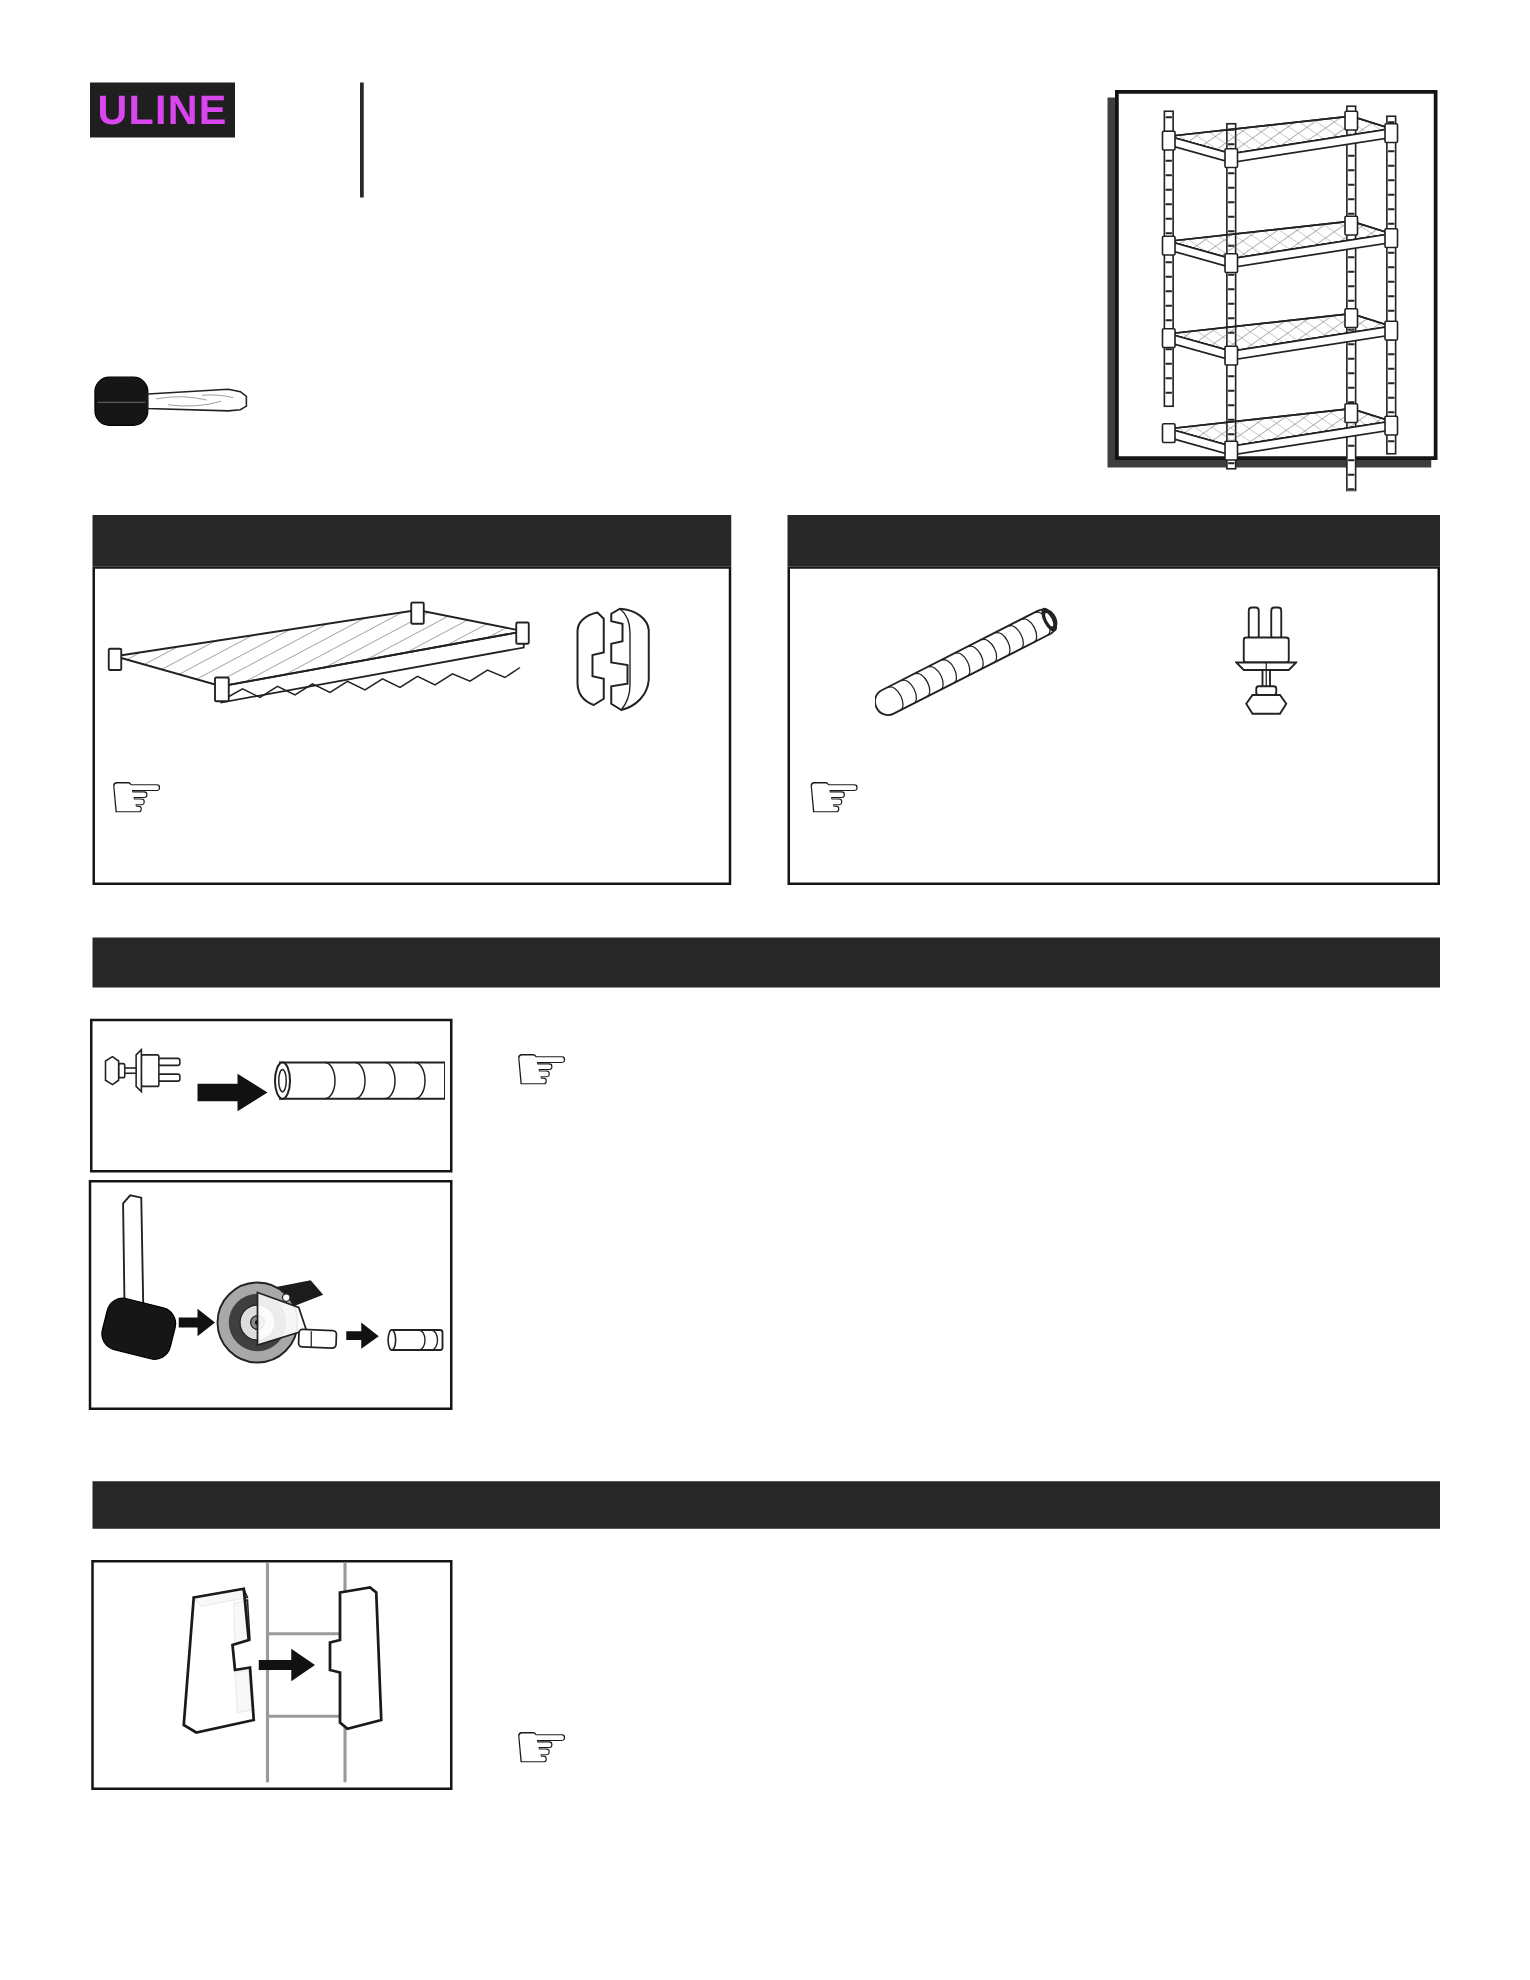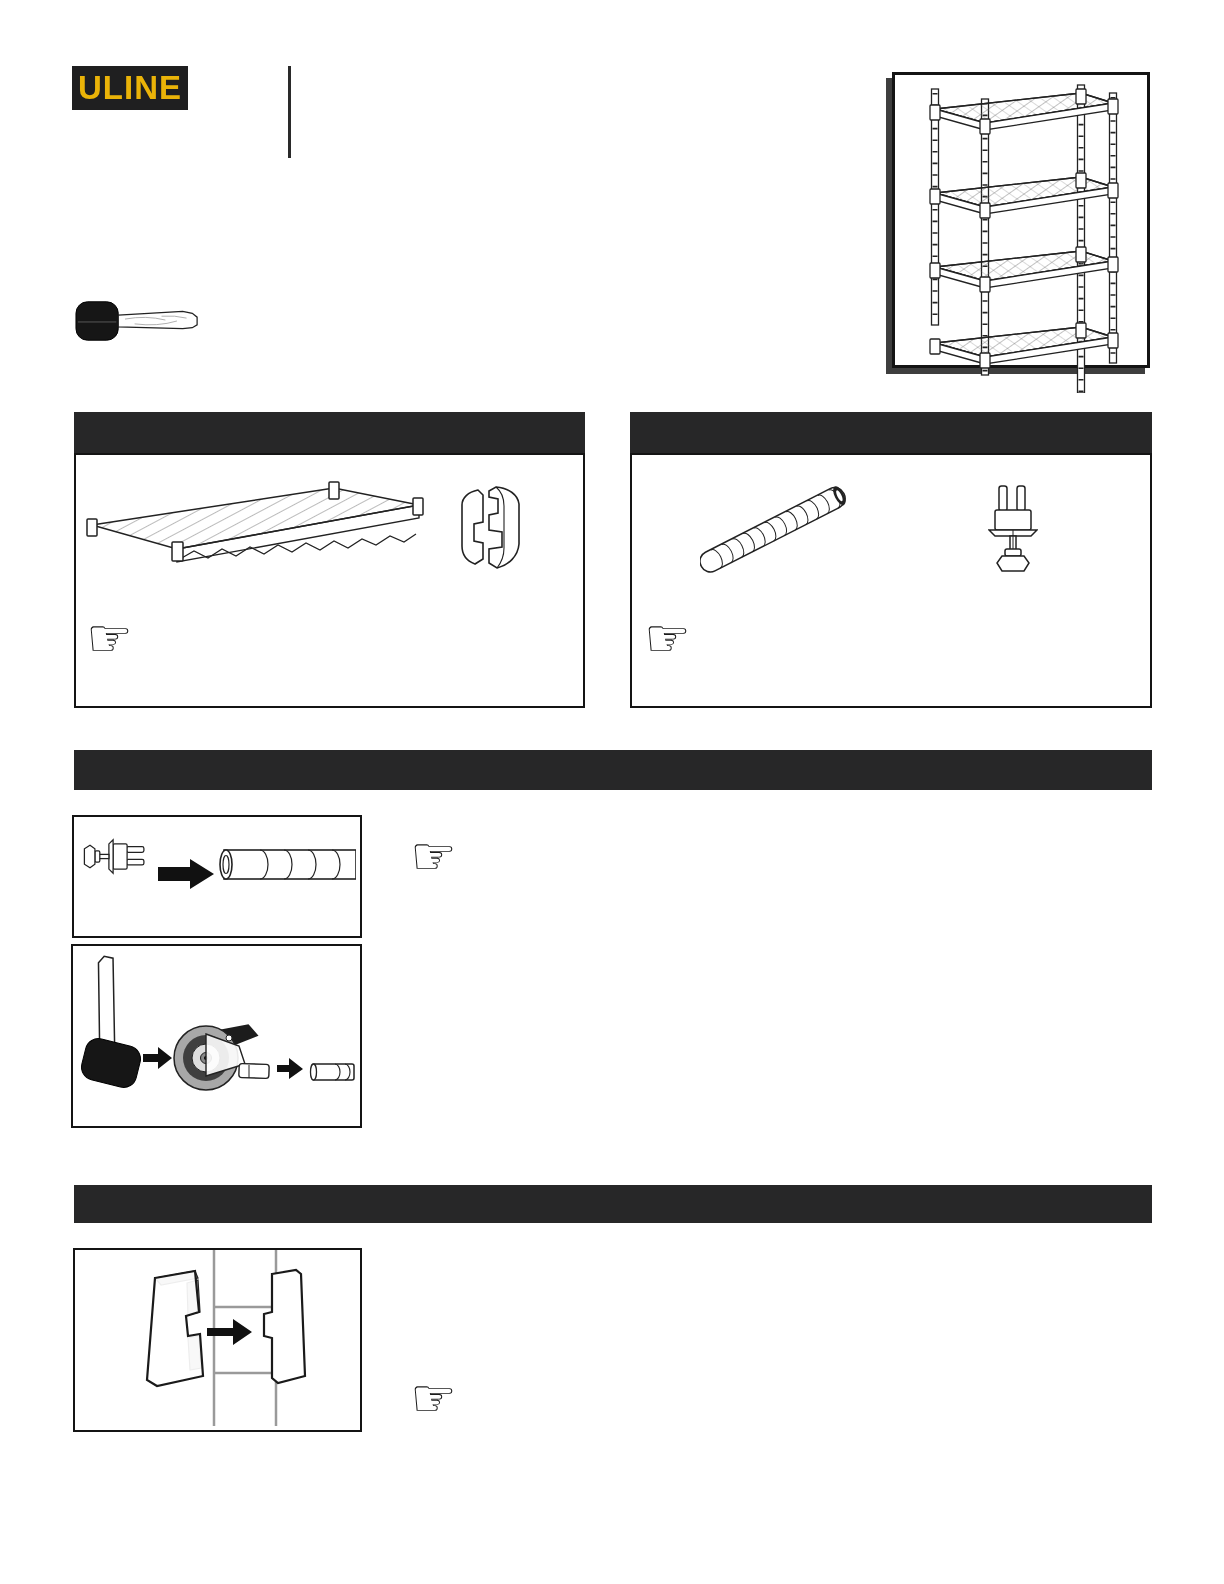--- a/index.html
+++ b/index.html
@@ -5,21 +5,21 @@
   html,body{margin:0;padding:0;background:#e8e8e8;}
   #page{
     position:relative;width:1224px;height:1584px;margin:0 auto;
     background:#ffffff;overflow:hidden;
     font-family:"Liberation Sans", sans-serif;
   }
   .abs{position:absolute;}
   
   #uline-logo{
     left:72px;top:66px;width:116px;height:44px;
-    background:#1f1f20;color:#eab308;
+    background:#1f1f20;color:#d946ef;
     display:flex;align-items:center;justify-content:center;
     font-weight:bold;font-size:33px;letter-spacing:1px;
     font-family:"Liberation Sans", sans-serif;
   }
   #header-divider{
     left:288px;top:66px;width:3px;height:92px;background:#2a2a2a;
   }
   
   #hero-shadow{left:886px;top:78px;width:259px;height:296px;background:#3e3e3e;}
   #hero-box{left:892px;top:72px;width:252px;height:290px;background:#ffffff;border:3px solid #141414;}

